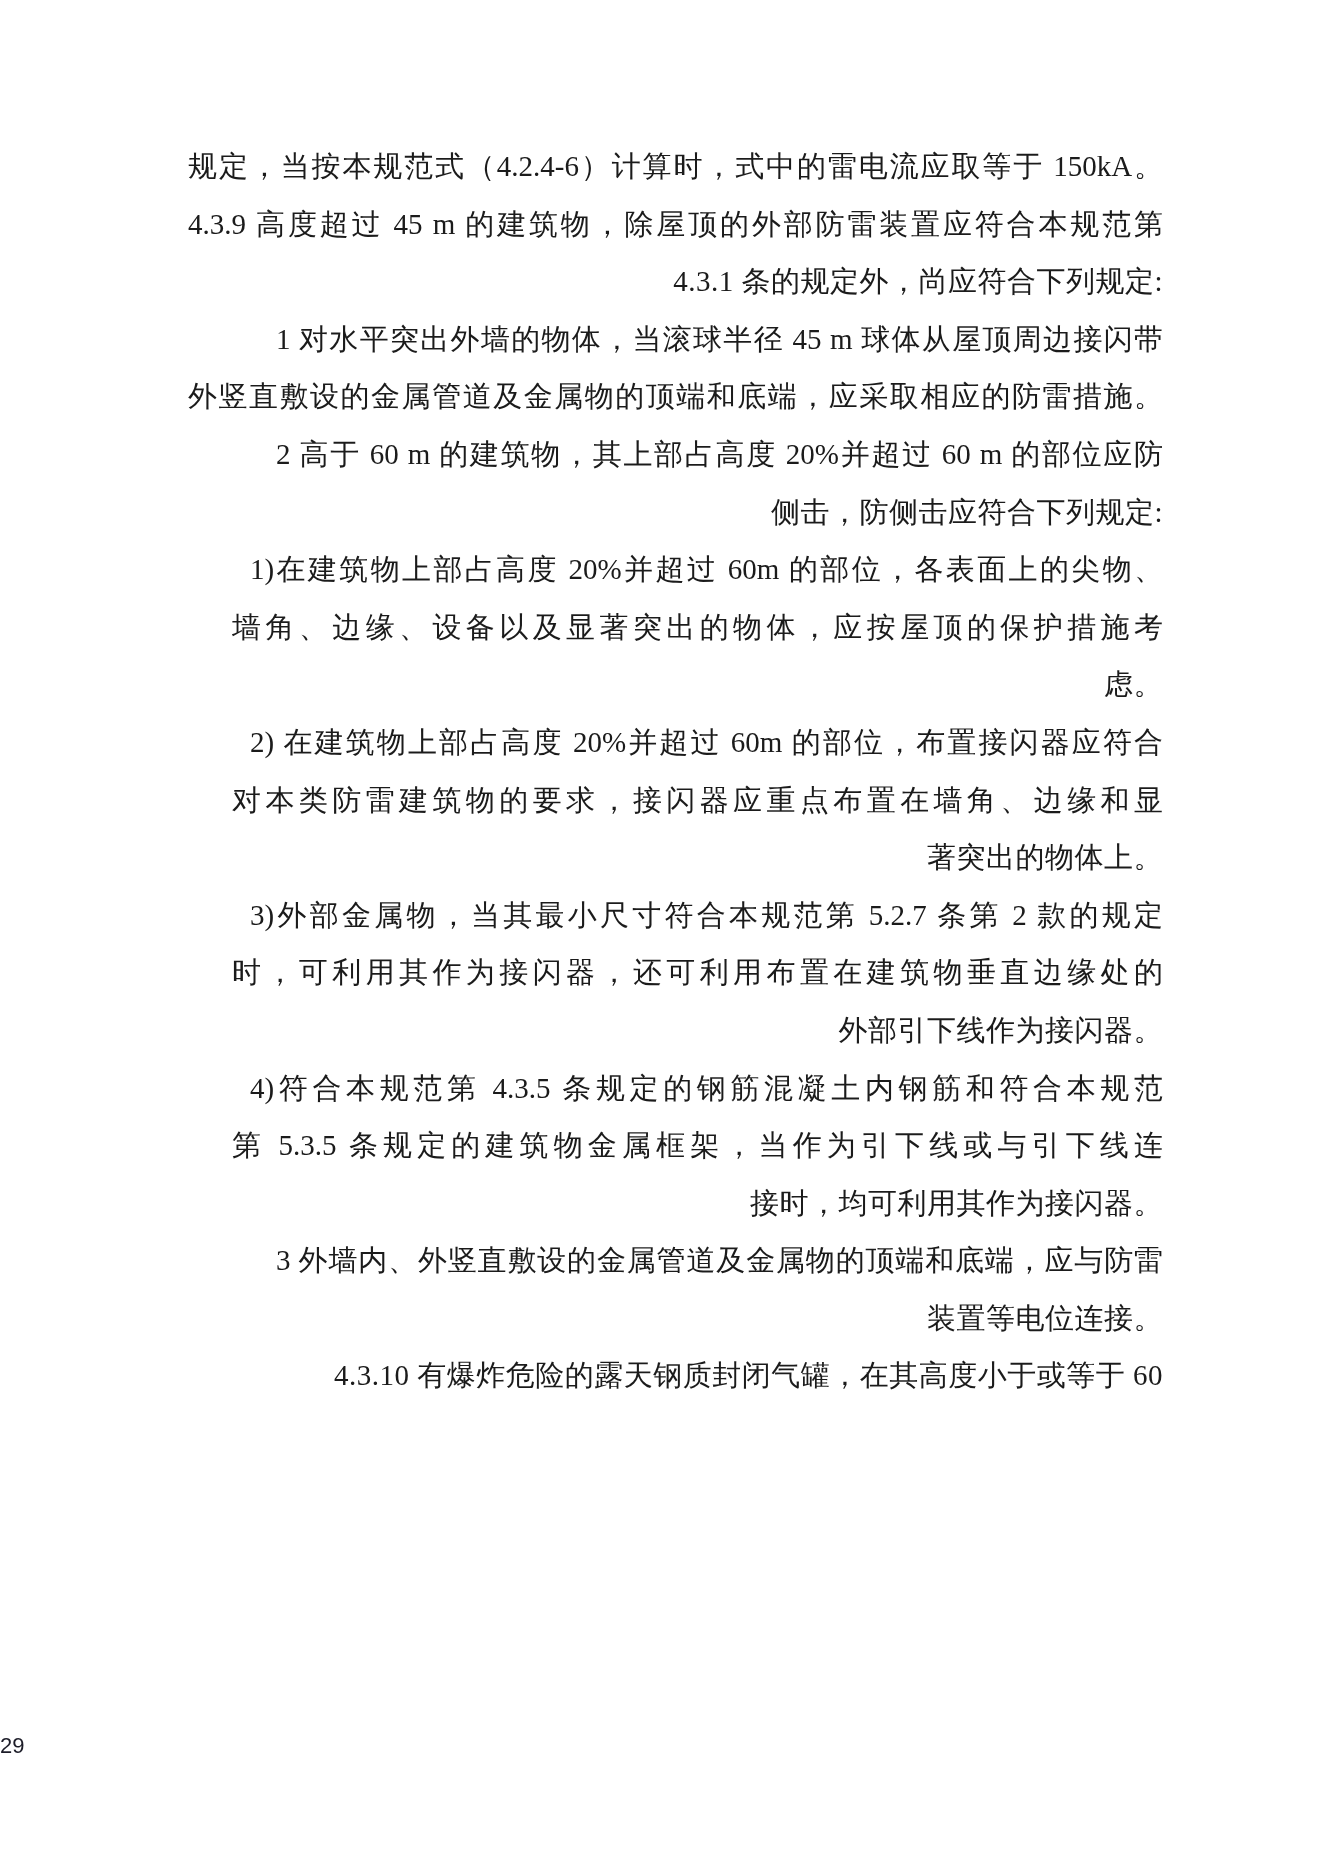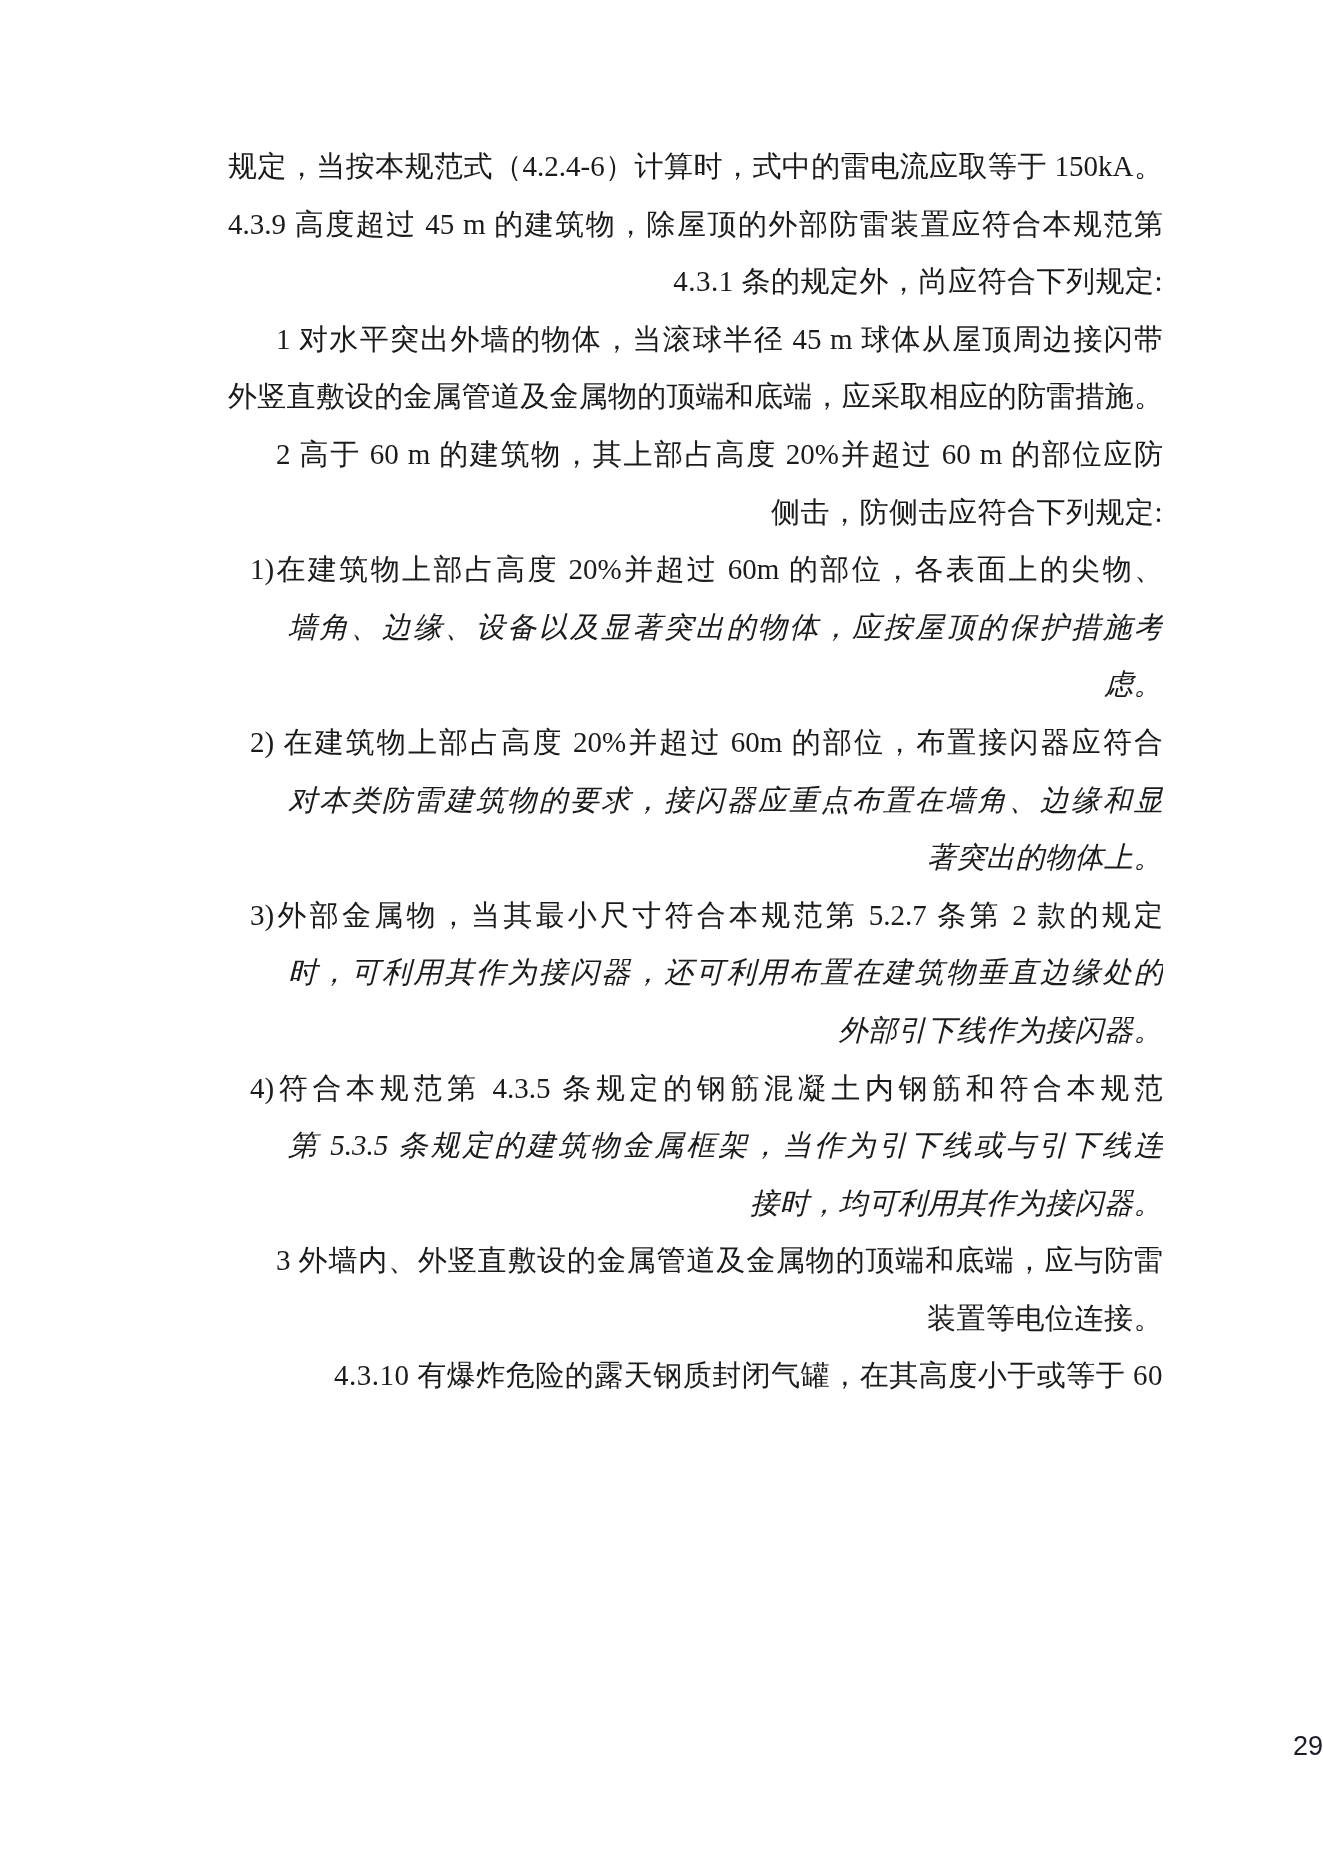--- a/index.html
+++ b/index.html
@@ -30,37 +30,36 @@
     white-space: nowrap;
     text-align: right;
     letter-spacing: 0.5px;
   }
   .just {
     white-space: normal;
     text-align: justify;
     text-align-last: justify;
     text-justify: inter-character;
     letter-spacing: 0;
-    margin-left: 40px;
   }
   
   .ind1 { margin-left: 88px; }
   
   .ind2 { margin-left: 62px; }
   
-  .ind2c { margin-left: 100px; font-style: italic; }
+  .ind2c { margin-left: 44px; }
 
   .page-num {
     position: absolute;
     top: 1732px;
     left: 0;
     width: 100%;
-    text-align: right;
+    text-align: left;
     font-family: "Liberation Sans", "DejaVu Sans", sans-serif;
-    font-size: 27px;
+    font-size: 22px;
     line-height: 28px;
     color: #1c1c28;
   }
 </style>
 </head>
 <body>
 
 <div class="page">
   <div class="body-text">
     <div class="line just">规定，当按本规范式（4.2.4-6）计算时，式中的雷电流应取等于 150kA。</div>

